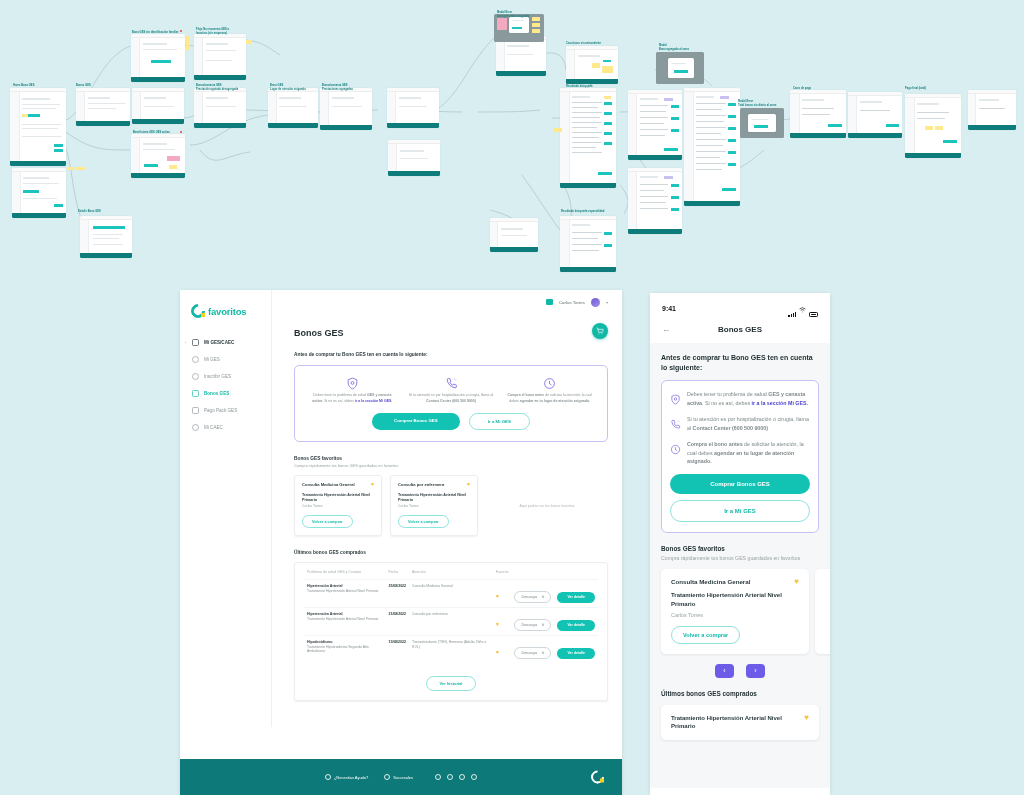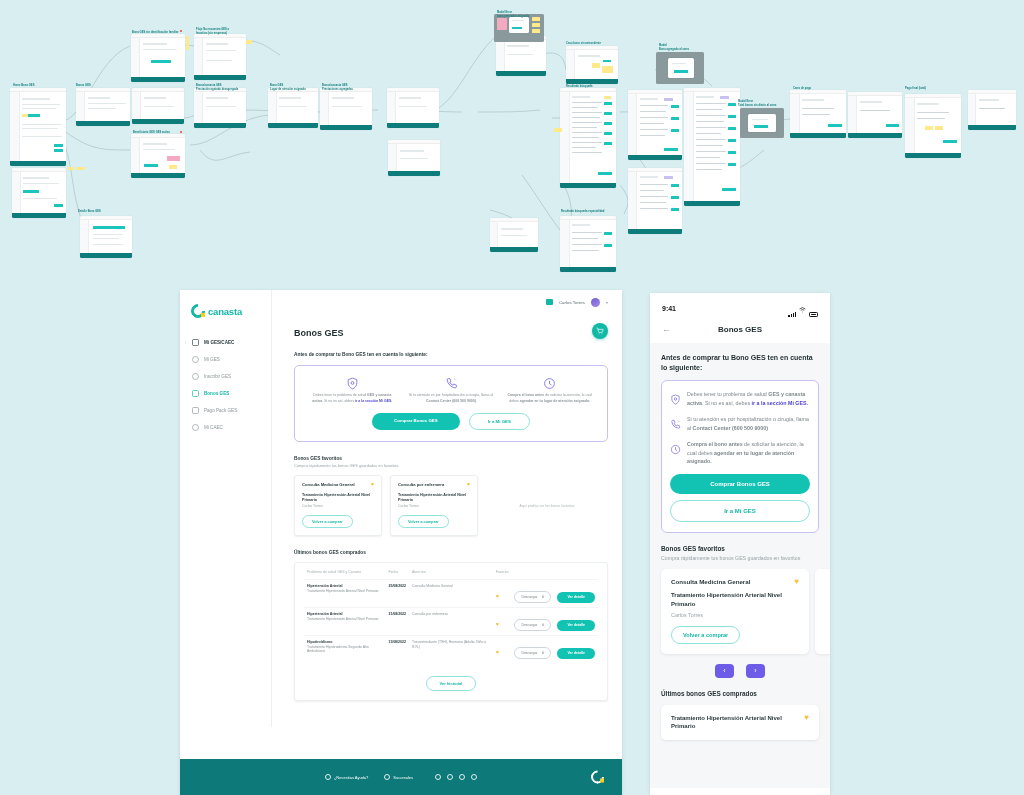--- a/index.html
+++ b/index.html
@@ -541,21 +541,21 @@
 </div>
 
 <div id="desktop-mock">
 
   <div id="dm-sidebar">
     <div class="logo-wrap">
       <span class="logo-mark">
           <span class="c"></span>
           <span class="sq"></span>
         </span>
-      <span class="logo-text">canasta</span>
+      <span class="logo-text">favoritos</span>
     </div>
     <div class="nav-list">
       <div class="nav-item head">
         <span class="chev">‹</span>
         <span class="nav-ico"></span>
         <span>Mi GES/CAEC</span>
       </div>
       <div class="nav-item">
         <span class="nav-ico circ"></span>
         <span>Mi GES</span>

